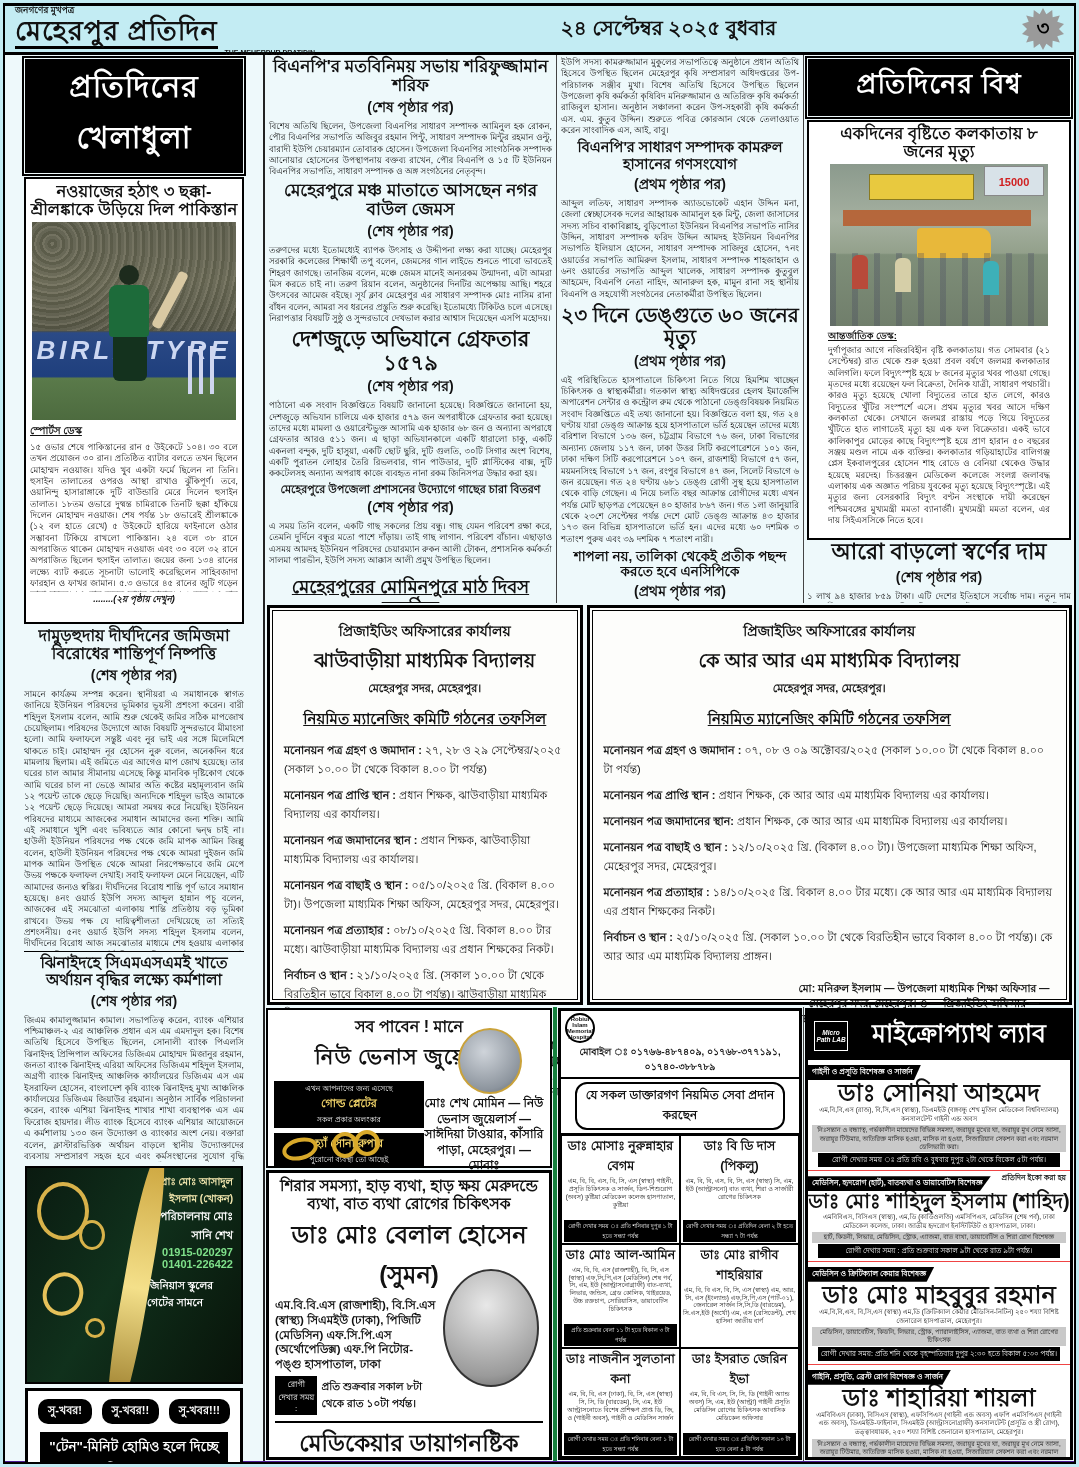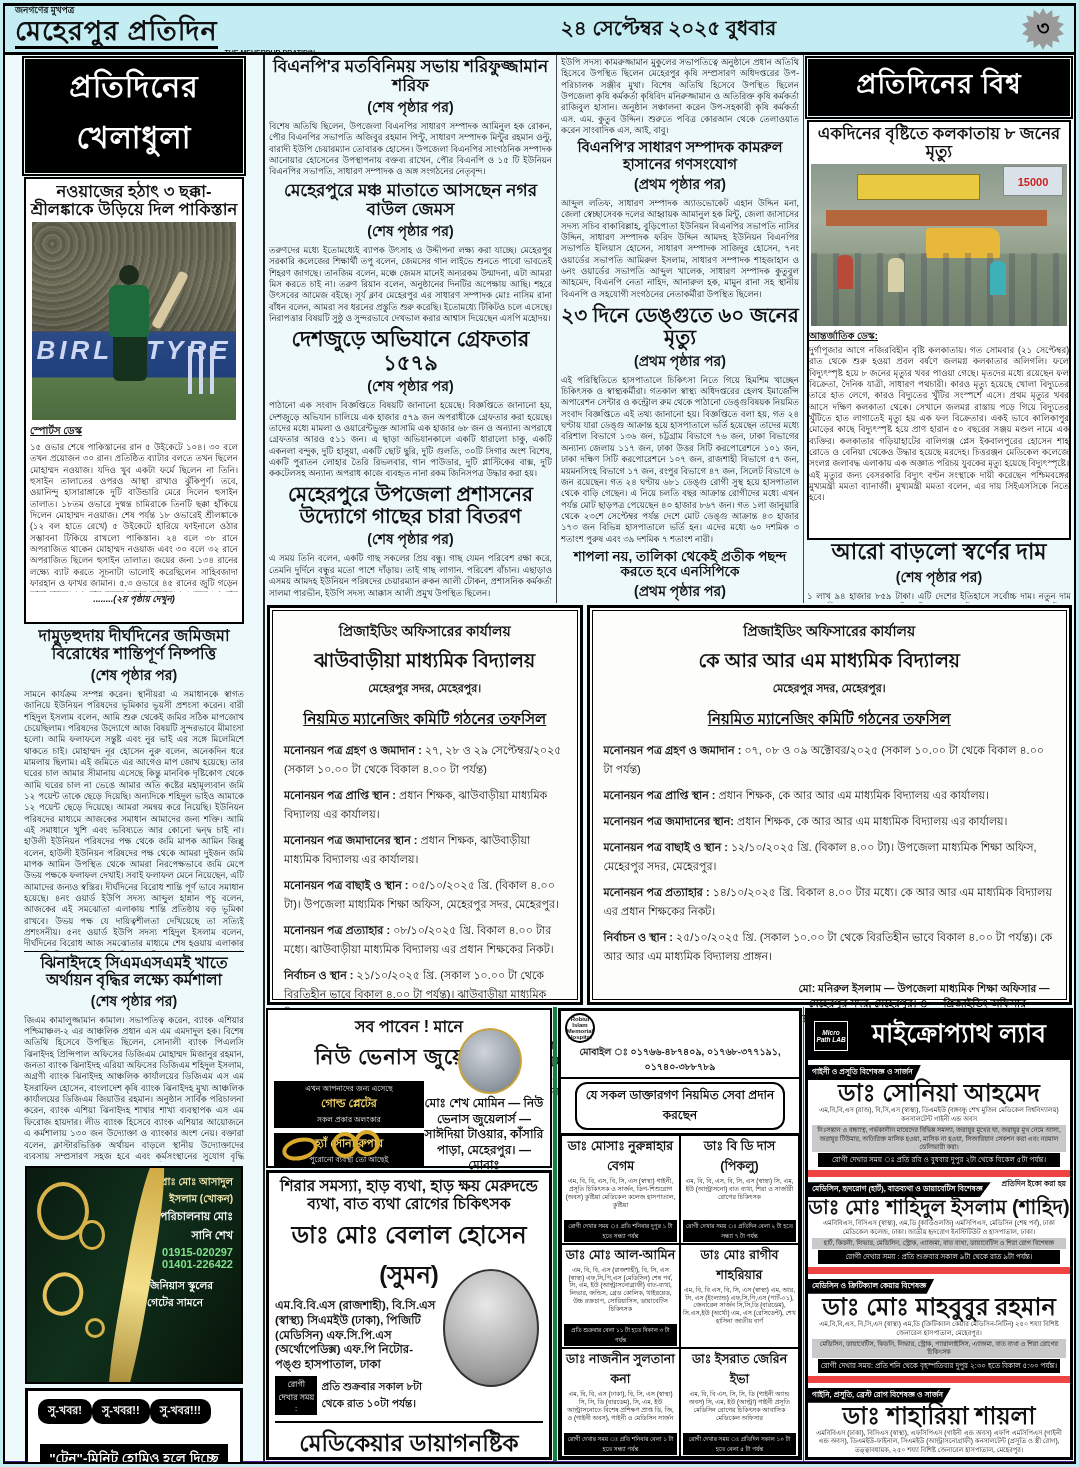--- a/index.html
+++ b/index.html
@@ -70,21 +70,21 @@
   .jewel { position:absolute; border:3px solid #d8b24a; border-radius:50%; }
   .akash .line1 { font-size:10px; font-weight:bold; color:#f5e9b0; text-align:right; }
   .akash .line2 { font-size:11px; font-weight:bold; color:#fff; text-align:right; }
   .akash .ph { font-size:11px; font-weight:bold; color:#7fe08a; text-align:right; }
   .akash .niu { font-size:14px; font-weight:bold; color:#f0e6c0; margin-top:6px; }
   .akash .big { font-size:30px; font-weight:bold; color:#f3d568; line-height:1.05; text-shadow:1px 1px 0 #5a4408; }
   .akash .loc { font-size:10.5px; color:#fff; margin-top:8px; font-weight:bold; }
   .oval { border-radius:50%; background:radial-gradient(circle at 40% 35%, #cfd4da, #8d959e 70%, #5d646c); border:2px solid #caa23a; }
   
   .homeo { height:424px; margin:2px 1px; border:3px solid #000; background:#fff; padding:6px; font-size:9px; }
-  .badges { display:flex; margin:2px 4px 20px; }
+  .badges { display:flex; justify-content:space-between; margin:2px 4px 8px; }
   .badge { background:#000; color:#fff; font-weight:bold; font-size:11px; padding:3px 10px; border-radius:10px; }
   .homeo .head { background:#000; color:#fff; text-align:center; font-size:13.5px; font-weight:bold; padding:4px 2px; margin:0 6px 8px; }
   
   .venus { height:160px; border:2px solid #000; margin:1px; background:#fff; position:relative; padding:4px 6px; }
   .venus .t1 { text-align:center; font-size:16px; font-weight:bold; }
   .venus .t2 { text-align:center; font-size:21px; font-weight:bold; letter-spacing:1px; font-family:"Liberation Serif", serif; }
   .vbox { background:#000; color:#fff; width:150px; text-align:center; padding:2px 3px; margin-top:5px; }
   .vbox .s1 { font-size:7.5px; }
   .vbox .s2 { font-size:11px; font-weight:bold; color:#f5d76a; }
   .vbox .s3 { font-size:7.5px; }
@@ -113,21 +113,21 @@
   .rb-grid { flex:1; display:grid; grid-template-columns:1fr 1fr; border-top:2px solid #000; }
   .rb-cell { border:1px solid #000; padding:1px 2px; overflow:hidden; display:flex; flex-direction:column; }
   .rb-cell .dn { font-size:12.5px; font-weight:bold; text-align:center; }
   .rb-cell .dq { font-size:6.3px; line-height:1.25; text-align:center; flex:1; }
   .rb-cell .dt { background:#000; color:#fff; font-size:5.8px; text-align:center; padding:1px; }
   
   .micro { height:452px; border:3px solid #000; margin:1px; background:#fff; display:flex; flex-direction:column; overflow:hidden; }
   .mp-head { background:#000; color:#fff; display:flex; align-items:center; gap:6px; padding:3px 6px; }
   .mp-logo { width:34px; height:30px; border:1px solid #fff; font-size:6.5px; font-weight:bold; text-align:center; display:flex; align-items:center; justify-content:center; font-style:italic; }
   .mp-title { flex:1; text-align:center; font-size:25px; font-weight:bold; }
-  .mp-doc { border-bottom:7px solid #ef4444; padding-bottom:2px; }
+  .mp-doc { border-bottom:1px solid #ef4444; padding-bottom:2px; }
   .mp-ribbon { background:#000; color:#fff; font-size:7.5px; font-weight:bold; display:inline-block; padding:1px 8px 2px 4px; clip-path:polygon(0 0,100% 0,94% 100%,0 100%); }
   .mp-extra { float:right; font-size:7.5px; font-weight:bold; padding:1px 4px; }
   .mp-name { text-align:center; font-size:24px; font-weight:bold; line-height:1.05; }
   .mp-q { text-align:center; font-size:6.6px; line-height:1.3; padding:1px 6px; }
   .mp-g { background:#c9c9c9; font-size:6.4px; text-align:center; margin:1px 4px; padding:1px 2px; line-height:1.3; }
   .mp-t { background:#000; color:#fff; font-size:7.2px; text-align:center; margin:1px 10px; padding:1px; }
   .gold-art .hl { font-size:22px; }
 </style>
 </head>
 <body>
@@ -216,21 +216,21 @@
             <div class="hl" style="font-size:17px;margin-top:3px;">মেহেরপুরে মঞ্চ মাতাতে আসছেন নগর বাউল জেমস</div>
             <div class="dl">(শেষ পৃষ্ঠার পর)</div>
             <div class="bd">তরুণদের মধ্যে ইতোমধ্যেই ব্যাপক উৎসাহ ও উদ্দীপনা লক্ষ্য করা যাচ্ছে। মেহেরপুর সরকারি কলেজের শিক্ষার্থী তপু বলেন, জেমসের গান লাইভে শুনতে পাবো ভাবতেই শিহরণ জাগছে। তানজিম বলেন, মঞ্চে জেমস মানেই অন্যরকম উন্মাদনা, এটা আমরা মিস করতে চাই না। তরুণ রিয়ান বলেন, অনুষ্ঠানের দিনটির অপেক্ষায় আছি। শহরে উৎসবের আমেজ বইছে। সূর্য ক্লাব মেহেরপুর এর সাধারণ সম্পাদক মোঃ নাসিম রানা বাঁধন বলেন, আমরা সব ধরনের প্রস্তুতি শুরু করেছি। ইতোমধ্যে টিকিটও চলে এসেছে। নিরাপত্তার বিষয়টি সুষ্ঠু ও সুন্দরভাবে দেখভাল করার আশ্বাস দিয়েছেন এসপি মহোদয়।</div>
           </div>
           <div>
             <div class="hl" style="font-size:21px;margin-top:3px;">দেশজুড়ে অভিযানে গ্রেফতার ১৫৭৯</div>
             <div class="dl">(শেষ পৃষ্ঠার পর)</div>
             <div class="bd">পাঠানো এক সংবাদ বিজ্ঞপ্তিতে বিষয়টি জানানো হয়েছে। বিজ্ঞপ্তিতে জানানো হয়, দেশজুড়ে অভিযান চালিয়ে এক হাজার ৫৭৯ জন অপরাধীকে গ্রেফতার করা হয়েছে। তাদের মধ্যে মামলা ও ওয়ারেন্টভুক্ত আসামি এক হাজার ৬৮ জন ও অন্যান্য অপরাধে গ্রেফতার আরও ৫১১ জন। এ ছাড়া অভিযানকালে একটি ধারালো চাকু, একটি একনলা বন্দুক, দুটি হাসুয়া, একটি ছোট ছুরি, দুটি গুলতি, ৩০টি সিগার অংশ বিশেষ, একটি পুরাতন লোহার তৈরি রিভলবার, গান পাউডার, দুটি প্লাস্টিকের বাক্স, দুটি ককটেলসহ অন্যান্য অপরাধ কাজে ব্যবহৃত নানা রকম জিনিসপত্র উদ্ধার করা হয়।</div>
           </div>
           <div>
-            <div class="hl" style="font-size:20px;margin-top:3px;">মেহেরপুরে উপজেলা প্রশাসনের উদ্যোগে গাছের চারা বিতরণ</div>
+            <div class="hl" style="font-size:11px;margin-top:3px;">মেহেরপুরে উপজেলা প্রশাসনের উদ্যোগে গাছের চারা বিতরণ</div>
             <div class="dl">(শেষ পৃষ্ঠার পর)</div>
             <div class="bd">এ সময় তিনি বলেন, একটি গাছ সকলের প্রিয় বন্ধু। গাছ যেমন পরিবেশ রক্ষা করে, তেমনি দুর্দিনে বন্ধুর মতো পাশে দাঁড়ায়। তাই গাছ লাগান. পরিবেশ বাঁচান। এছাড়াও এসময় আমদহ ইউনিয়ন পরিষদের চেয়ারম্যান রুকন আলী টোকন, প্রশাসনিক কর্মকর্তা সালমা পারভীন, ইউপি সদস্য আক্কাস আলী প্রমুখ উপস্থিত ছিলেন।</div>
           </div>
           <div>
             <div class="hl" style="font-size:18px;margin-top:11px;text-decoration:underline;">মেহেরপুরের মোমিনপুরে মাঠ দিবস অনুষ্ঠিত</div>
             <div class="dl">(শেষ পৃষ্ঠার পর)</div>
 
           </div>
         </div>
 
@@ -248,21 +248,21 @@
           </div>
           <div>
             <div class="hl" style="font-size:13.5px;margin-top:4px;">শাপলা নয়, তালিকা থেকেই প্রতীক পছন্দ করতে হবে এনসিপিকে</div>
             <div class="dl">(প্রথম পৃষ্ঠার পর)</div>
             <div class="bd">কাপ-পিরিচ, চেয়ার, দোলনা, মাইক, হাত (পাঞ্জা), কাস্তে, চশমা, ধানের শীষ, মটরগাড়ি (কার), হাতঘড়ি, কেটলি, ছড়ি, নোঙ্গর, মশাল, হাতপাখা, কুমির, ছাতা, নৌকা, ময়ূর, হাঁস, কম্পিউটার, জগ, প্রজাপতি, মাছ, কলা, কুড়াল, জাহাজ, ফুটবল, মাথাল, টিউবওয়েল, ফুলকপি, মিনার, কুলা, টিফিন ক্যারিয়ার, ফুলের টব, মোমবাতি, কুঁড়ে ঘর, টেবিল, ফুলের মালা, মোবাইল ফোন, হাতি, হাতুড়ি, হারিকেন, হুক্কা ও হেলিকপ্টার। ইসি কর্মকর্তারা জানান, বর্তমানে ইসিতে নিবন্ধিত দল রয়েছে মোট ৫১টি। ১১৫টি প্রতীকের মধ্যে ৫১টি থাকবে নিবন্ধিত দলগুলোর জন্য। আর অন্য প্রতীকগুলো থাকবে ভবিষ্যতে নিবন্ধিত দল ও স্বতন্ত্র প্রার্থীদের জন্য।</div>
           </div>
         </div>
 
         <div class="c4" style="overflow:hidden;">
           <div class="sec-head" style="font-size:27px;">প্রতিদিনের বিশ্ব</div>
-          <div class="abox" style="padding:2px 0;height:420px;overflow:hidden;">
+          <div class="abox" style="padding:2px 19px;height:420px;overflow:hidden;">
             <div class="hl" style="font-size:16.5px;">একদিনের বৃষ্টিতে কলকাতায় ৮ জনের মৃত্যু</div>
             <div class="photo-kol">
               <div class="bill1"></div>
               <div class="bill2">15000</div>
               <div class="gantry"></div>
               <div class="van"></div>
               <div class="people"></div>
               <div class="wader" style="left:30%;top:58%;background:#d6cfa8;"></div>
               <div class="wader" style="left:70%;top:60%;background:#3db0b8;"></div>
               <div class="wader" style="left:10%;top:56%;background:#b84a3a;"></div>

